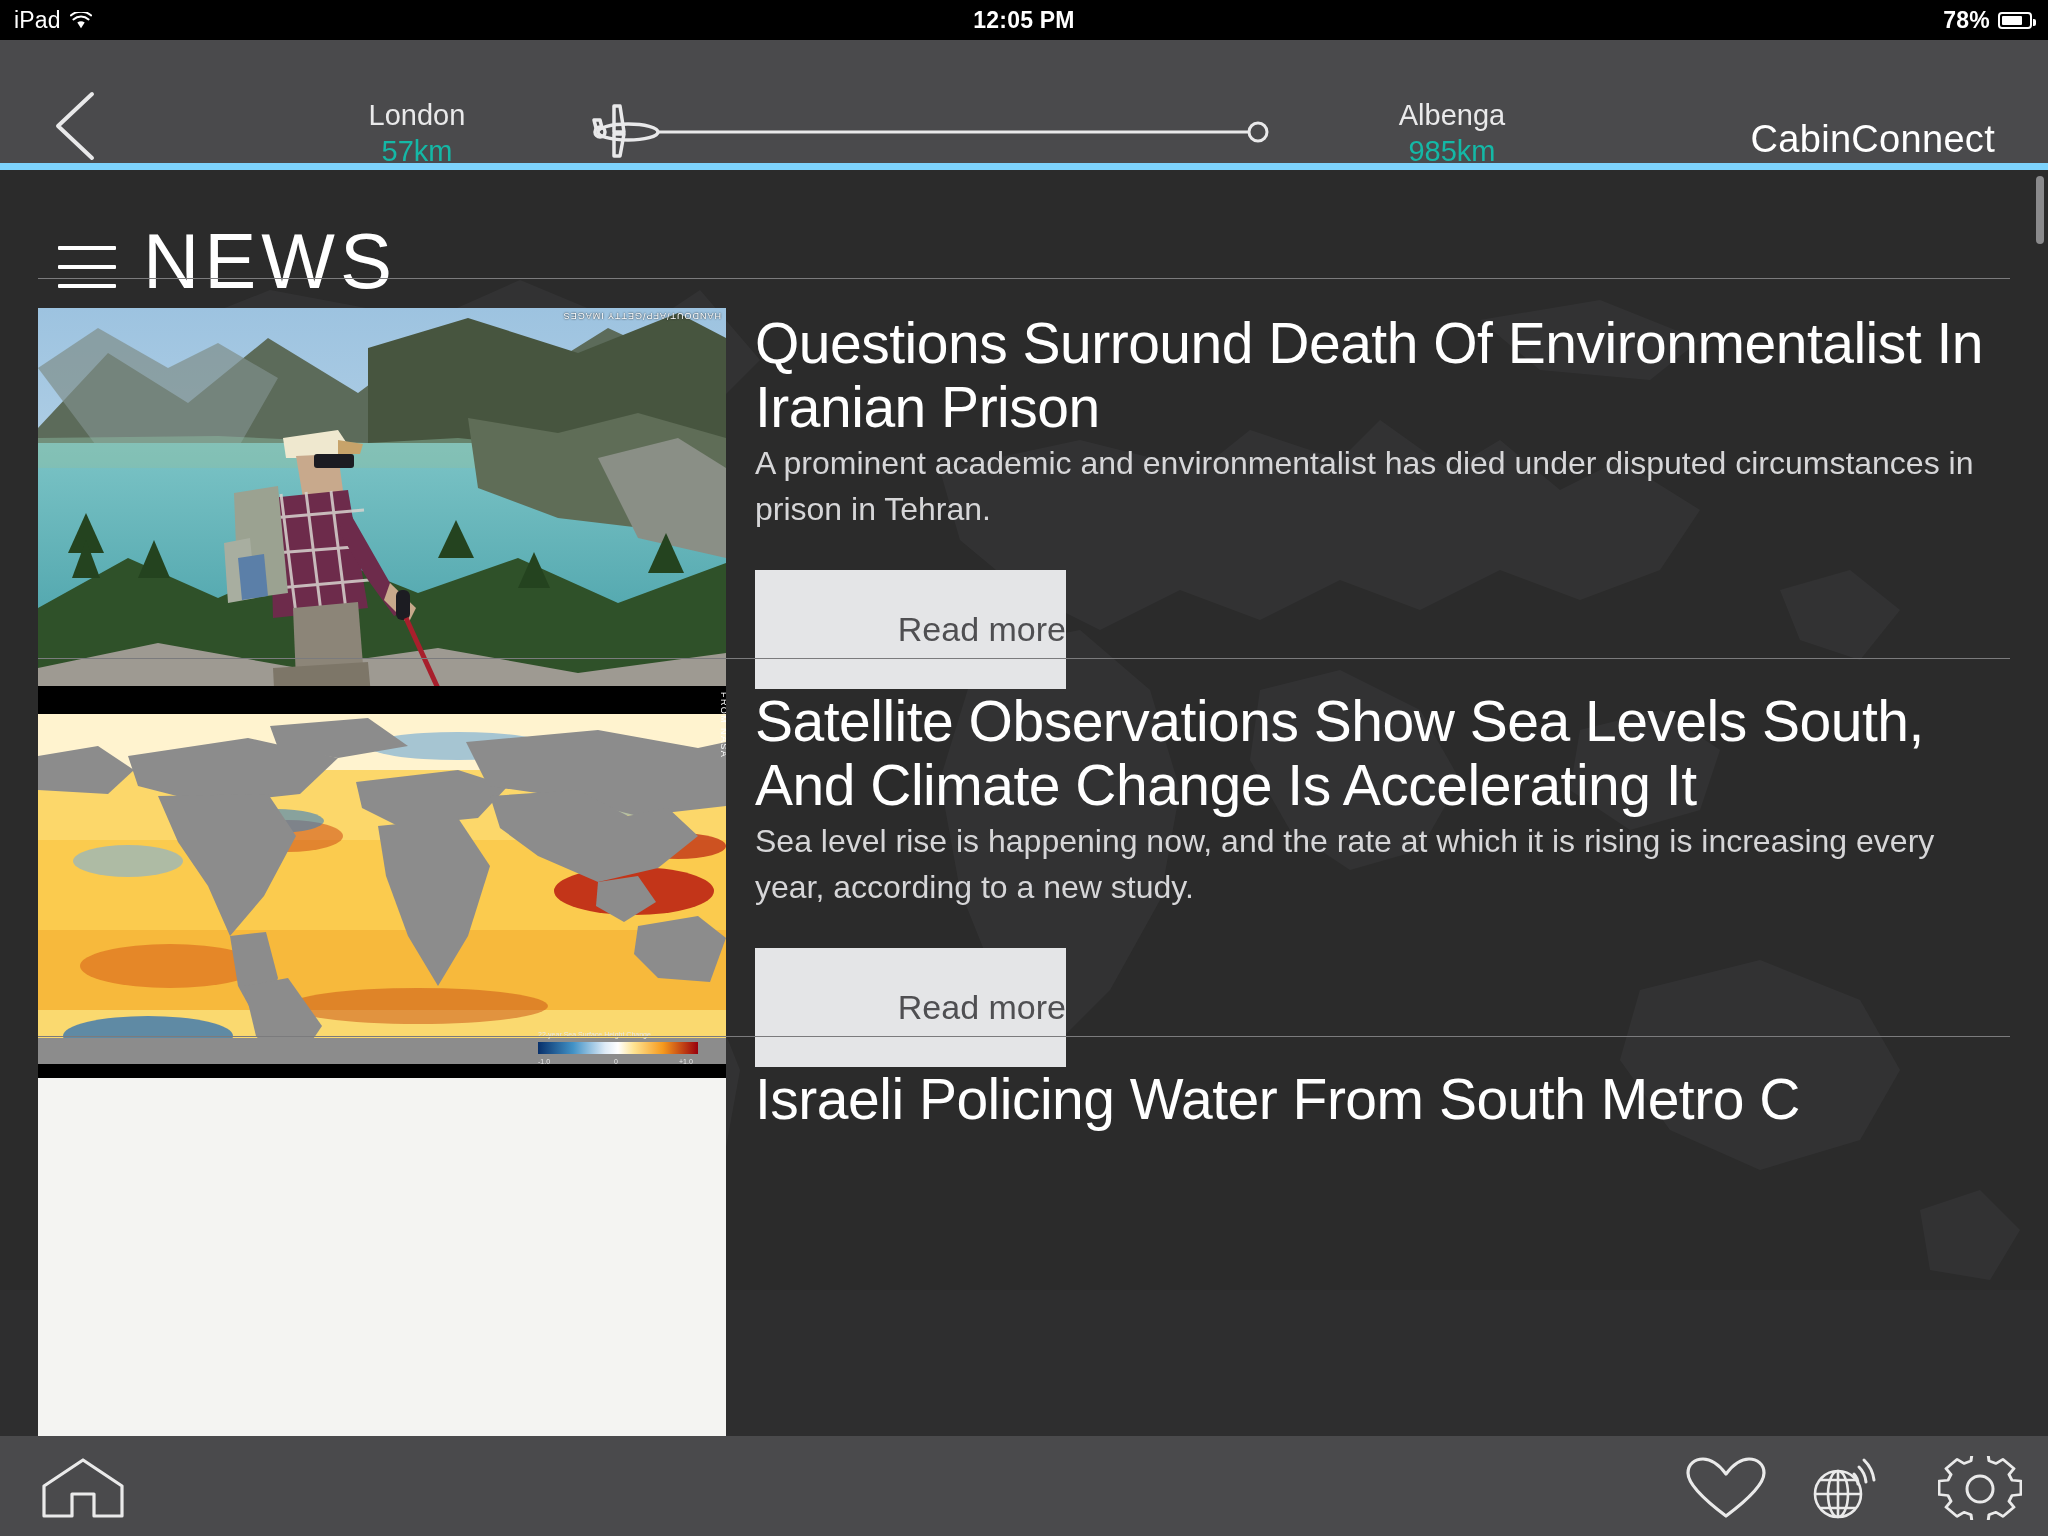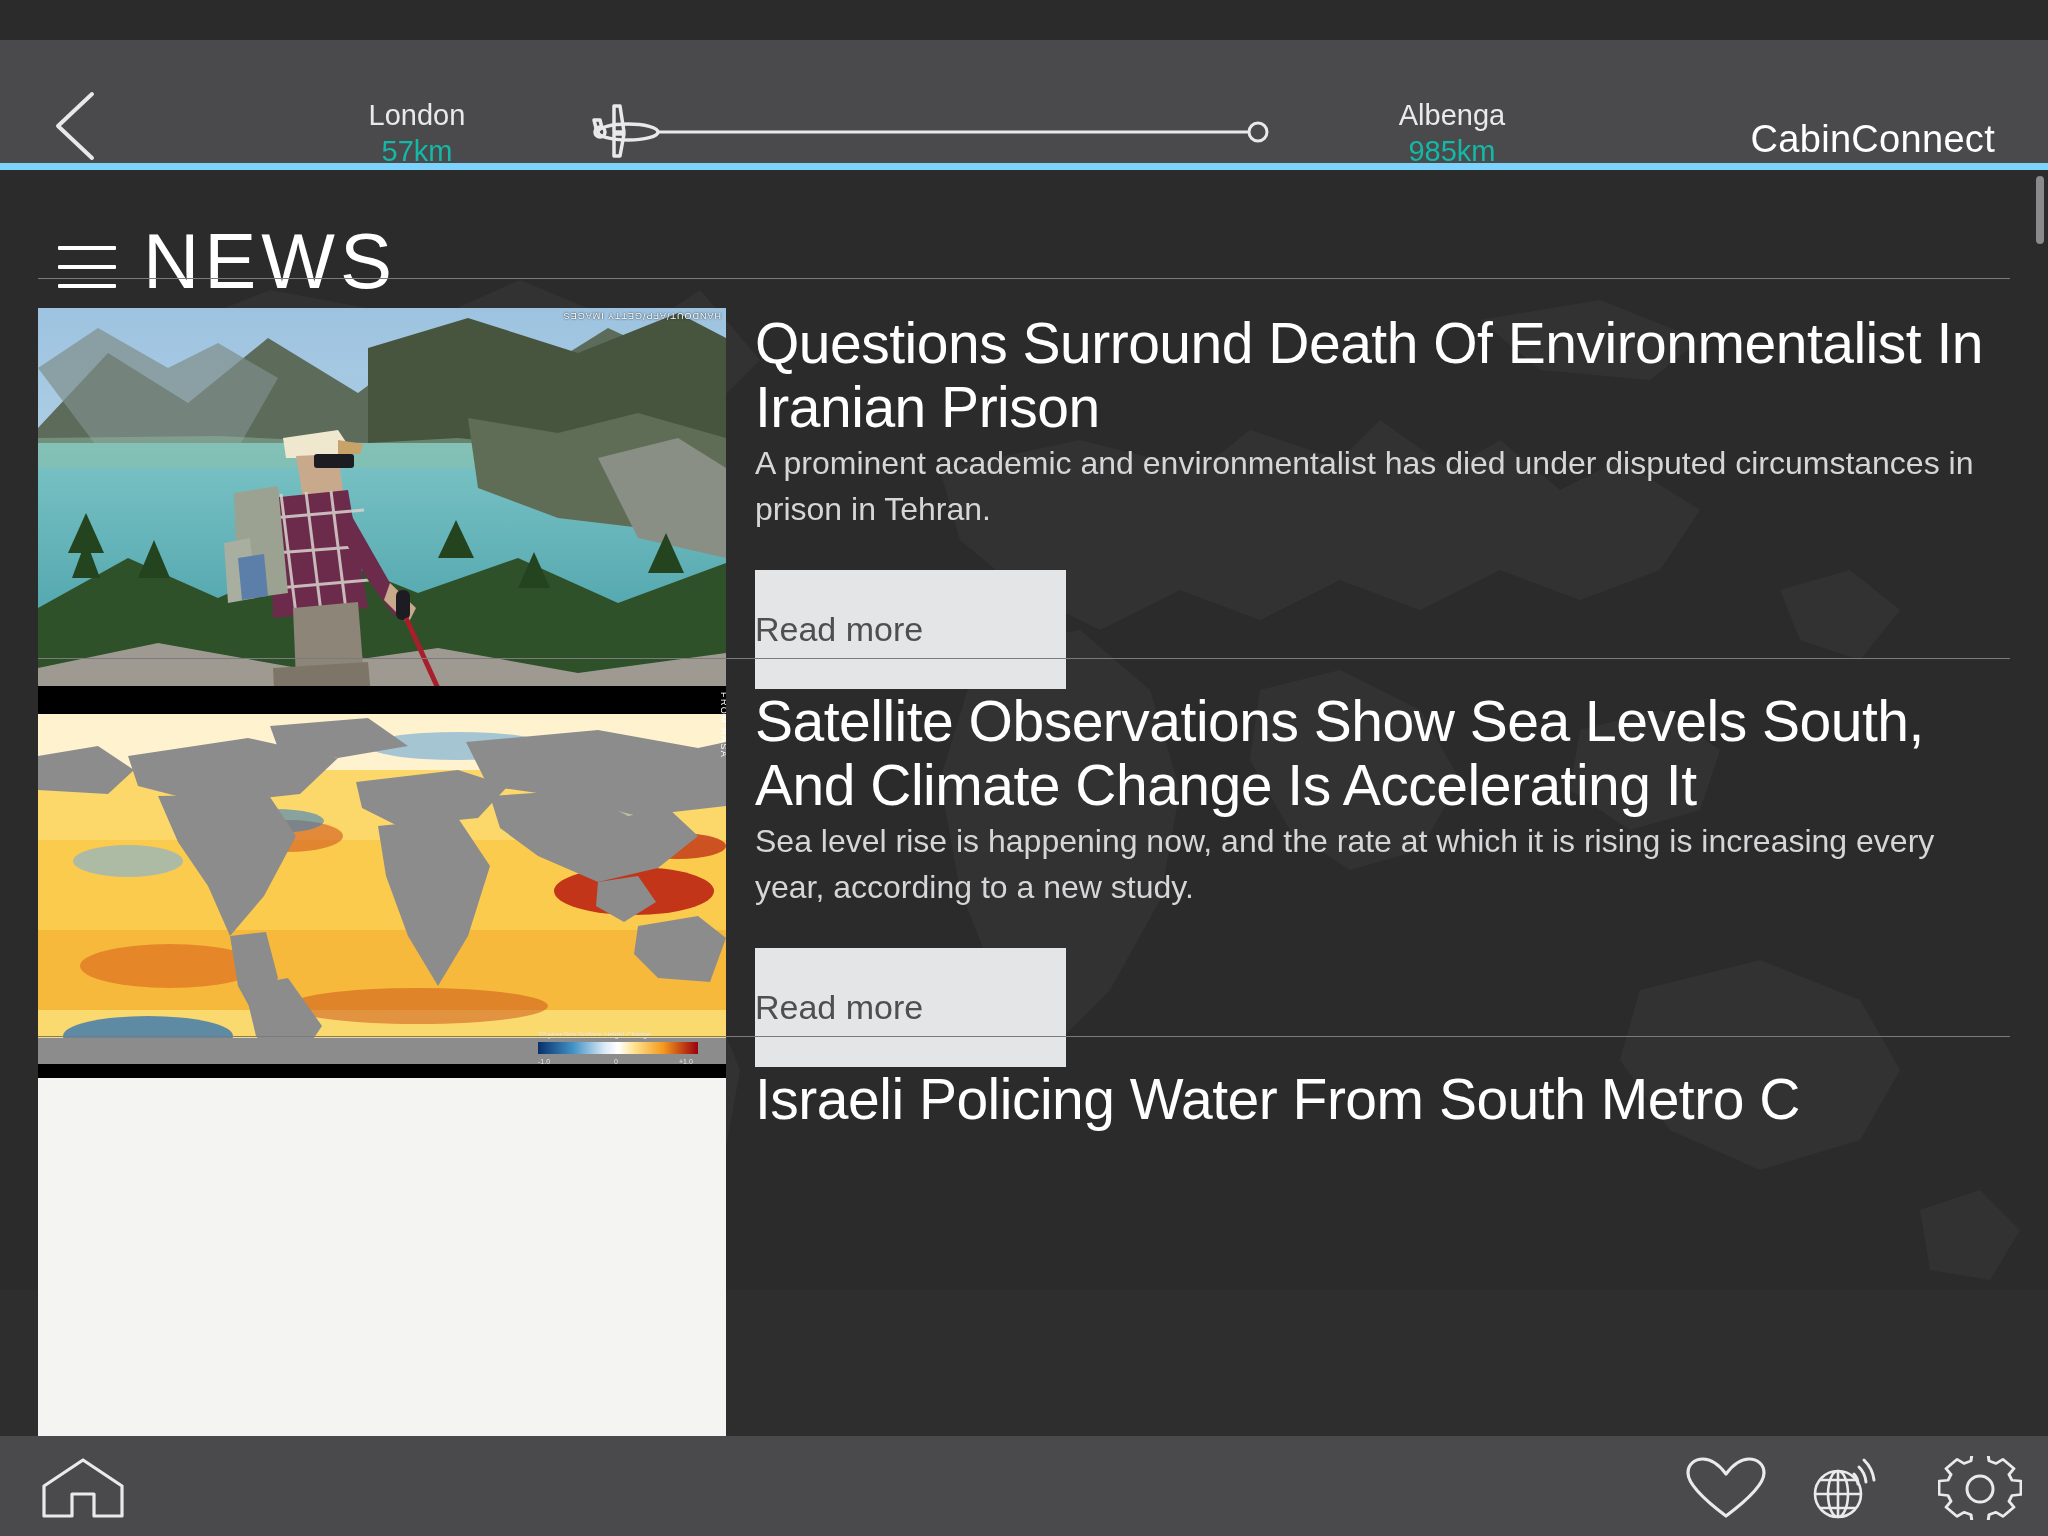--- a/index.html
+++ b/index.html
@@ -94,21 +94,21 @@
   .atext { position:absolute; left:755px; width:1255px; }
   .headline {
     font-size:57px; line-height:1.12; color:#fff; font-weight:400;
     letter-spacing:-.5px;
   }
   .summary {
     font-size:32px; line-height:1.45; color:#d6d6d8; font-weight:300;
   }
   .readmore {
     margin-top:38px; display:inline-block;
-    width:311px; height:119px; line-height:119px; text-align:left;
+    width:311px; height:119px; line-height:119px; text-align:right;
     background:#e4e5e7; color:#4f4f52;
     font-size:34px; font-weight:300; cursor:pointer;
     border:none;
     font-family:"Liberation Sans", sans-serif;
   }
 
   
   .bottomnav {
     position:absolute; bottom:0; left:0; width:2048px; height:100px;
     background:#4a4a4c;
@@ -127,20 +127,37 @@
   .scrollbar .thumbbar {
     position:absolute; top:0; left:0; width:8px; height:68px;
     background:#8a8a8c; border-radius:4px;
   }
 </style>
 </head>
 <body>
 
 <div id="app">
 
+  <div class="statusbar">
+    <div class="sb-left">
+      <span>iPad</span>
+      <svg class="wifi-ico" viewBox="0 0 22 17">
+        <path d="M11 16.2 L7.3 10.6 A6.6 6.6 0 0 1 14.7 10.6 Z" fill="#fff"></path>
+        <path d="M3.4 7.4 A11.5 11.5 0 0 1 18.6 7.4" stroke="#fff" stroke-width="2" fill="none" stroke-linecap="round"></path>
+        <path d="M0.8 3.4 A15.8 15.8 0 0 1 21.2 3.4" stroke="#fff" stroke-width="2" fill="none" stroke-linecap="round"></path>
+      </svg>
+    </div>
+    <div class="sb-center">12:05 PM</div>
+    <div class="sb-right">
+      <span>78%</span>
+      <span class="batt">
+          <i></i>
+        </span>
+    </div>
+  </div>
 
   <div class="flightbar">
 
     <svg class="backbtn" viewBox="0 0 46 72">
       <polyline points="40,4 6,36 40,68" fill="none" stroke="#e9e9ea" stroke-width="4" stroke-linecap="round" stroke-linejoin="round"></polyline>
     </svg>
 
     <div class="city city-origin">
       <div class="name">London</div>
       <div class="dist">57km</div>

